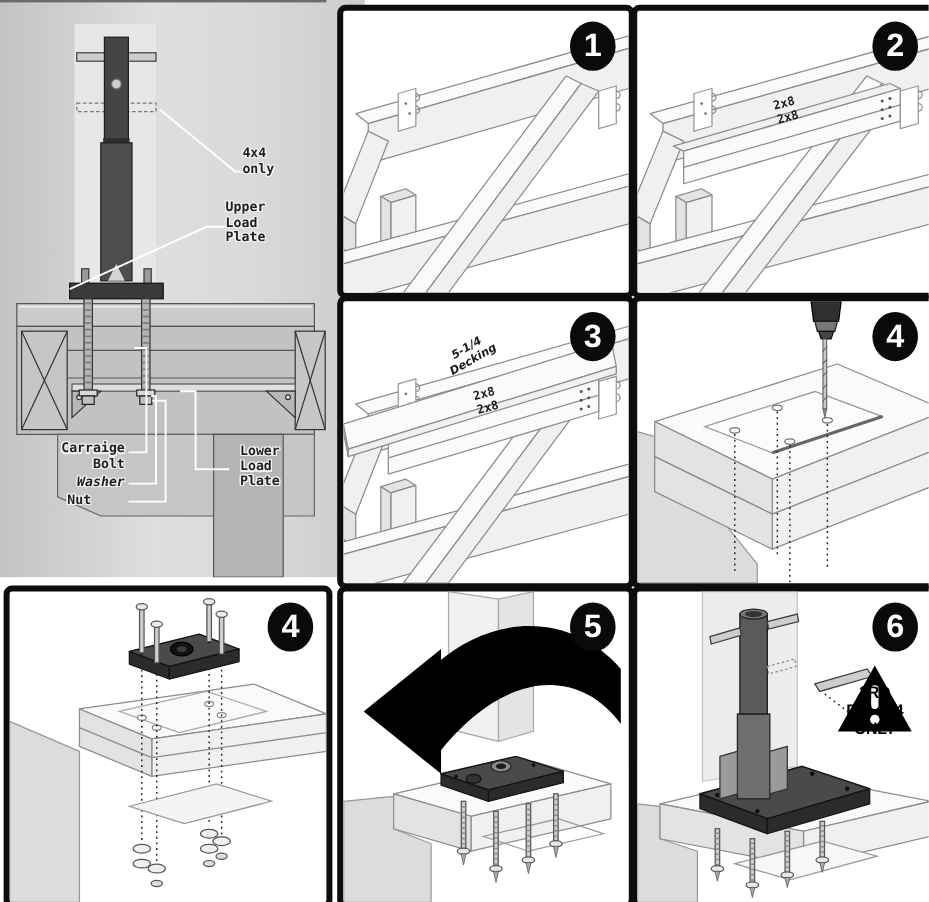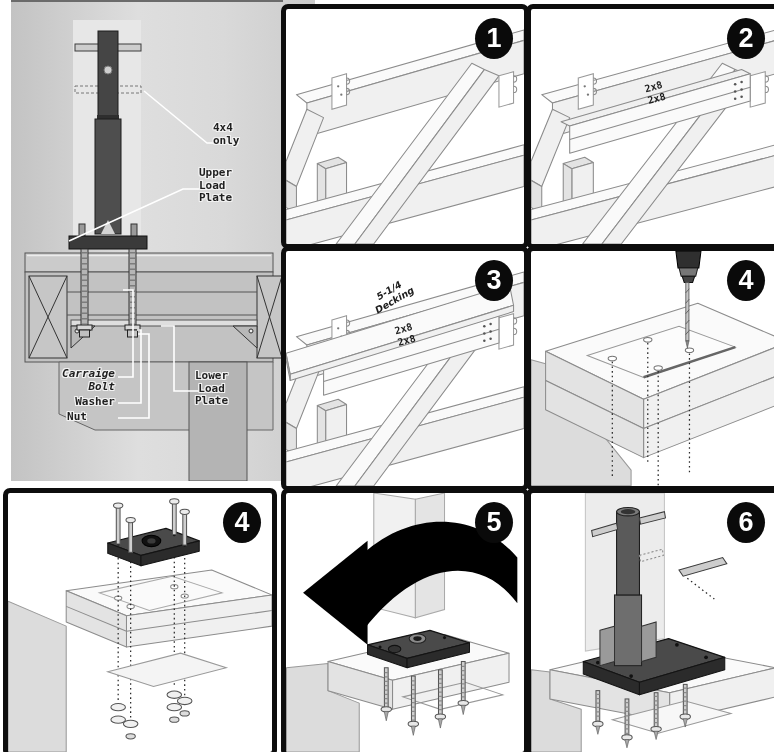--- a/index.html
+++ b/index.html
@@ -12,34 +12,34 @@
   .p2 {left:526px;top:4px;  width:245px;height:235px;}
   .p3 {left:281px;top:246px;width:238px;height:235px;}
   .p4a{left:526px;top:246px;width:245px;height:235px;}
   .p4b{left:3px;  top:488px;width:264px;height:259px;}
   .p5 {left:281px;top:488px;width:238px;height:259px;}
   .p6 {left:526px;top:488px;width:245px;height:259px;}
   .panel svg{position:absolute;left:0;top:0;width:100%;height:100%;}
 
   
   .p-detail{position:absolute;left:0;top:0;width:304px;height:481px;
-            background:linear-gradient(90deg,#c3c3c3 0%,#dedede 42%,#d9d9d9 70%,#cccccc 100%);margin-left:11px;}
+            background:linear-gradient(90deg,#c3c3c3 0%,#dedede 42%,#d9d9d9 70%,#cccccc 100%);}
   .p-detail .topline{position:absolute;left:0;top:0;width:272px;height:2px;background:#6b6b6b;}
   .p-detail svg{position:absolute;left:0;top:0;width:272px;height:481px;}
 
   .lbl{position:absolute;font:bold 11px/12.5px "DejaVu Sans Mono",monospace;color:#1f1f1f;
        white-space:pre-line;letter-spacing:0;
        text-shadow:-1px 0 #f2f2f2,1px 0 #f2f2f2,0 -1px #f2f2f2,0 1px #f2f2f2,
                    -1px -1px #f2f2f2,1px 1px #f2f2f2,1px -1px #f2f2f2,-1px 1px #f2f2f2;}
   .lbl-4x4     {left:202px;top:122px;}
   .lbl-upper   {left:188px;top:167px;}
-  .lbl-carriage{left:28px; top:368px;width:76px;text-align:right;font-style:italic;}
-  .lbl-washer  {left:28px; top:396px;width:76px;text-align:right;}
+  .lbl-carriage{left:28px; top:368px;width:76px;text-align:right;}
+  .lbl-washer  {left:28px; top:396px;width:76px;text-align:right;font-style:italic;}
   .lbl-nut     {left:28px; top:411px;width:76px;text-align:center;}
-  .lbl-lower   {left:184px;top:370px;text-align:center;}
+  .lbl-lower   {left:200px;top:370px;}
 
   
   .badge{position:absolute;top:9px;right:11px;width:38px;height:41px;background:#0a0a0a;
          border-radius:50%;color:#ffffff;font:bold 27px/41px "Liberation Sans",sans-serif;
          text-align:center;z-index:5;}
 
   
   .anno{position:absolute;white-space:pre-line;color:#1c1c1c;z-index:4;}
   .anno-2x8{font:bold 10px/11.5px "DejaVu Sans Mono",monospace;transform:rotate(-15deg);}
   .p2 .anno-2x8{left:115px;top:72px;}
@@ -377,15 +377,27 @@
           <polygon points="118,229 122,229 120,237" fill="#aaa" stroke="#555" stroke-width="0.6"></polygon>
         <rect x="146.2" y="184" width="3.6" height="31" class="bolt"></rect>
           <ellipse cx="148" cy="215" rx="5" ry="2.5" fill="#e8e8e8" stroke="#555"></ellipse>
           <polygon points="146,217 150,217 148,225" fill="#aaa" stroke="#555" stroke-width="0.6"></polygon>
         <line x1="64" y1="193" x2="64" y2="219" stroke="#8a8a8a" stroke-width="3" stroke-dasharray="1.2,3"></line>
         <line x1="92" y1="201" x2="92" y2="232" stroke="#8a8a8a" stroke-width="3" stroke-dasharray="1.2,3"></line>
         <line x1="120" y1="195" x2="120" y2="224" stroke="#8a8a8a" stroke-width="3" stroke-dasharray="1.2,3"></line>
         <line x1="148" y1="187" x2="148" y2="212" stroke="#8a8a8a" stroke-width="3" stroke-dasharray="1.2,3"></line>
       </g>
     </svg>
+    <div class="warn-wrap">
+      <span class="warn-icon">
+        <svg width="30" height="27" viewBox="0 0 30 27">
+          <polygon points="15,1 29,26 1,26" fill="#000"></polygon>
+          <rect x="13.6" y="8.5" width="2.8" height="9" rx="1.3" fill="#fff"></rect>
+          <circle cx="15" cy="21.5" r="1.8" fill="#fff"></circle>
+        </svg>
+      </span>
+      <div class="warn-text">3RD
+PIN 4X4
+ONLY</div>
+    </div>
   </div>
 
 </div>
 
 </body></html>

